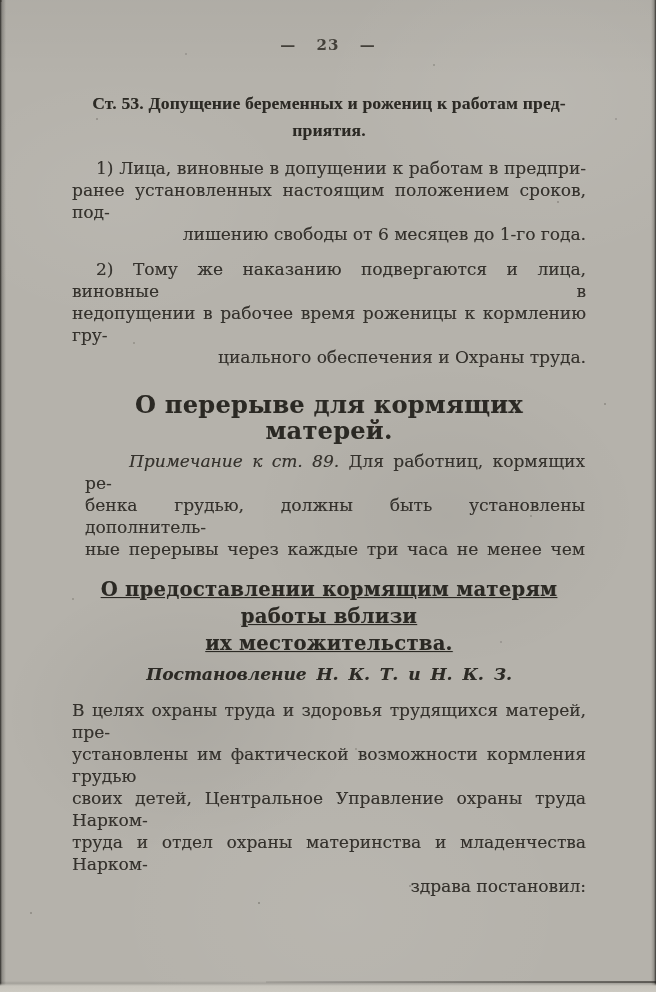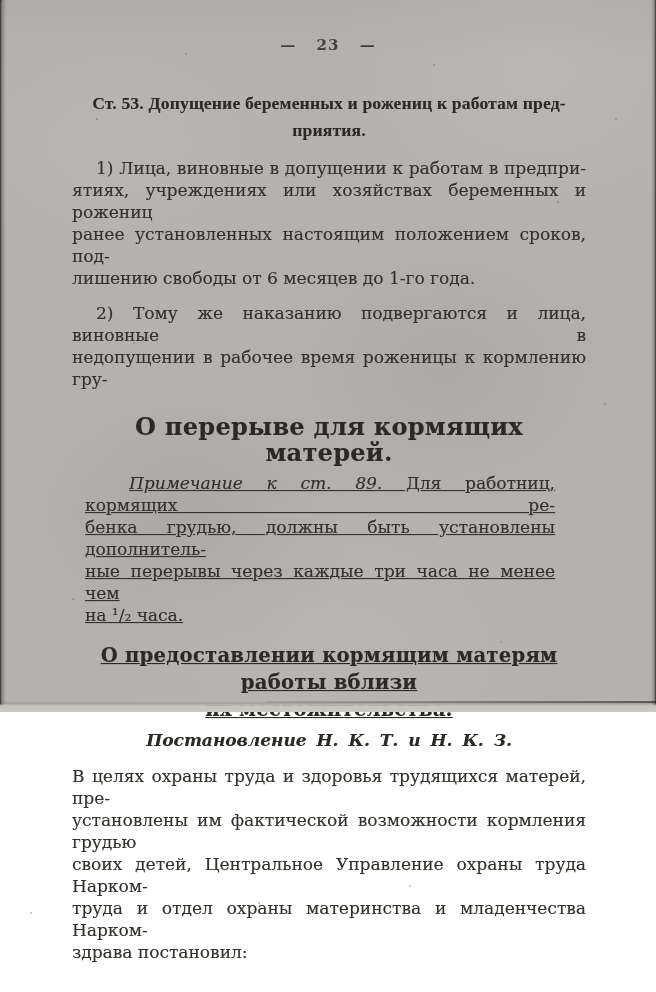--- a/index.html
+++ b/index.html
@@ -3,21 +3,21 @@
 <meta charset="utf-8">
 <style>
   html, body { margin: 0; padding: 0; }
   body {
     width: 656px; height: 992px;
     font-family: "DejaVu Serif", "Liberation Serif", serif;
     overflow: hidden;
   }
   .scan {
     position: relative;
-    width: 656px; height: 712px;
+    width: 656px; height: 992px;
     background-color: #b5b2ab;
     background-image:
       radial-gradient(260px 180px at 18% 20%, rgba(255,255,255,0.06), transparent 70%),
       radial-gradient(320px 240px at 82% 10%, rgba(255,255,255,0.07), transparent 70%),
       radial-gradient(280px 220px at 68% 52%, rgba(0,0,0,0.045), transparent 70%),
       radial-gradient(260px 200px at 28% 72%, rgba(0,0,0,0.05), transparent 70%),
       radial-gradient(340px 260px at 52% 92%, rgba(255,255,255,0.05), transparent 70%),
       linear-gradient(180deg, rgba(0,0,0,0.03) 0%, rgba(0,0,0,0) 8%);
     color: #34312c;
     box-sizing: border-box;
@@ -70,21 +70,21 @@
 
   .content {
     margin: 0 auto;
     width: 514px;
     padding-left: 2px;
     font-size: 17px;
     line-height: 22px;
     text-shadow: 0.3px 0.3px 0.6px rgba(38,35,30,0.35);
   }
 
-  .line { white-space: normal; }
+  .line { white-space: normal; text-align: right; }
   .line.just { text-align: justify; text-align-last: justify; }
 
   .article-heading {
     margin-top: 36px;
     font-weight: bold;
     font-size: 17.5px;
     line-height: 27px;
     color: #2c2a25;
     letter-spacing: 0.2px;
     font-family: Liberation Serif, serif;
@@ -109,54 +109,52 @@
     text-align: center !important; text-align-last: center !important;
   }
 
   .paragraph { margin-top: 13px; }
   .paragraph .line.first { text-indent: 24px; }
   .paragraph.no-indent .line.first { text-indent: 0; }
 
   .note {
     margin-top: 6px;
     margin-left: 13px;
-    margin-right: 31px;
-    text-decoration: underline;
+    margin-right: 1px;
   }
   .note .line.first { text-indent: 44px; }
   .note .it { font-style: italic; }
 </style>
 </head>
 <body>
 
 <div class="scan">
   <div class="page-number">— 23 —</div>
   <div class="content">
       <div class="block article-heading">
         <div class="line first just">Ст. 53. Допущение беременных и рожениц к работам пред-</div>
         <div class="line">приятия.</div>
       </div>
       <div class="block paragraph">
         <div class="line first just">1) Лица, виновные в допущении к работам в предпри-</div>
-        <div class="line just">ятиях, учреждениях или хозяйствах беременных и рожениц</div>
         <div class="line just">ранее установленных настоящим положением сроков, под-</div>
         <div class="line">лишению свободы от 6 месяцев до 1-го года.</div>
       </div>
       <div class="block paragraph">
         <div class="line first just">2) Тому же наказанию подвергаются и лица, виновные в</div>
         <div class="line just">недопущении в рабочее время роженицы к кормлению гру-</div>
+        <div class="line">циального обеспечения и Охраны труда.</div>
       </div>
       <div class="block section-heading lg">
         <div class="line first">О перерыве для кормящих матерей.</div>
       </div>
       <div class="block note">
         <div class="line first just"><span class="it">Примечание к ст. 89.</span><span> Для работниц, кормящих ре-</span></div>
         <div class="line just">бенка грудью, должны быть установлены дополнитель-</div>
         <div class="line just">ные перерывы через каждые три часа не менее чем</div>
-        <div class="line">на ¹/₂ часа.</div>
       </div>
       <div class="block section-heading md">
         <div class="line first just">О предоставлении кормящим матерям работы вблизи</div>
         <div class="line">их местожительства.</div>
       </div>
       <div class="block sub-heading">
         <div class="line first">Постановление Н. К. Т. и Н. К. З.</div>
       </div>
       <div class="block paragraph no-indent">
         <div class="line first just">В целях охраны труда и здоровья трудящихся матерей, пре-</div>

